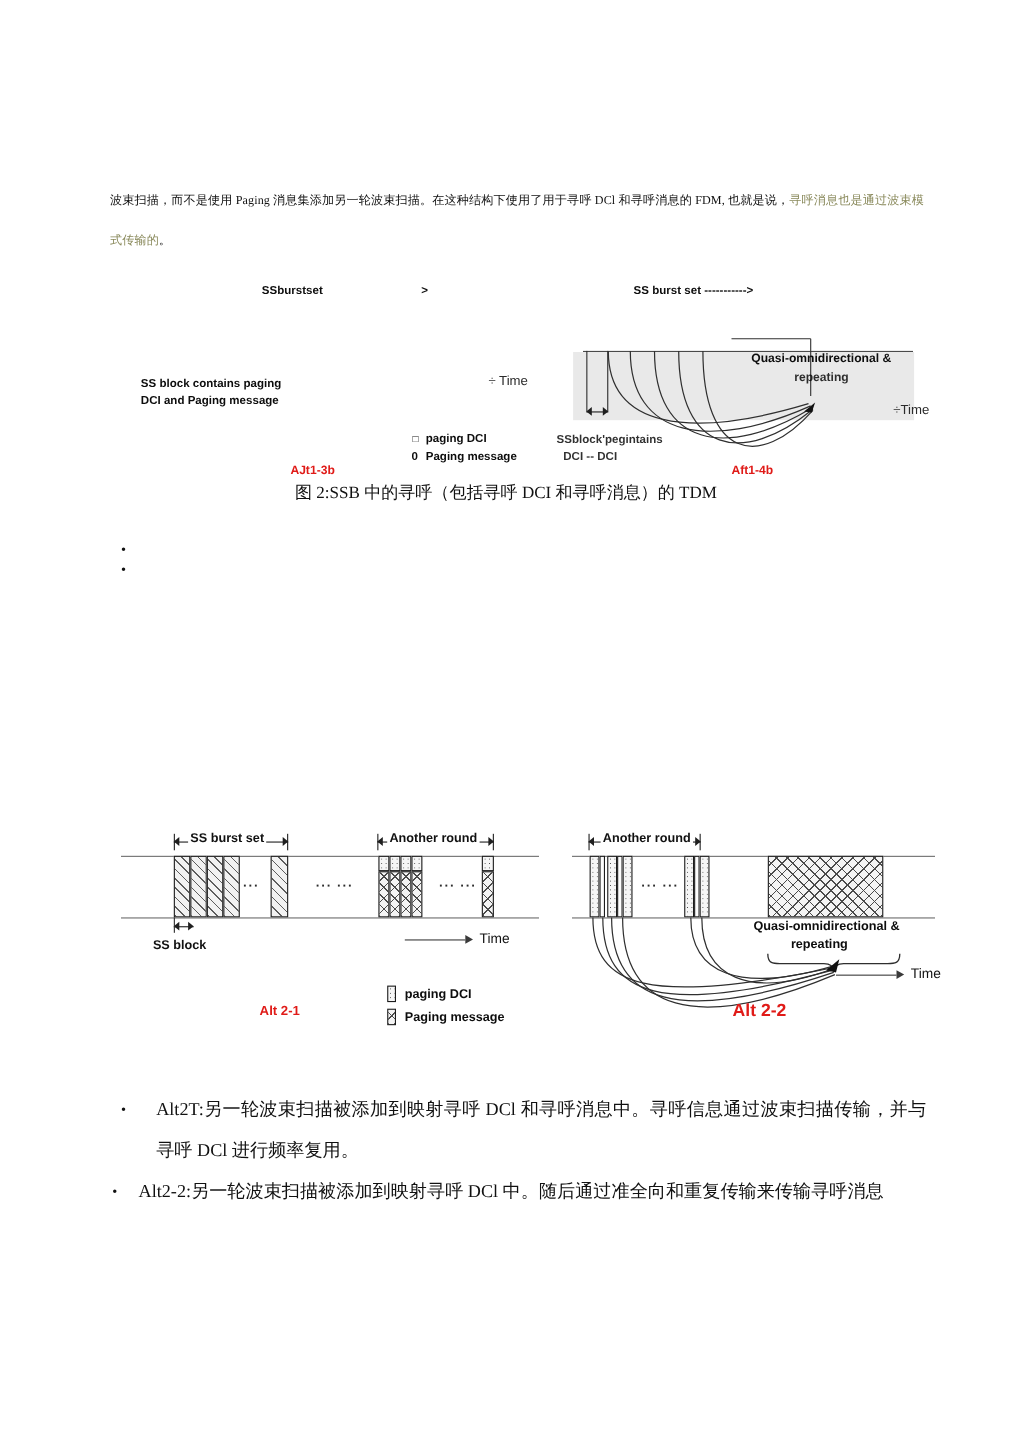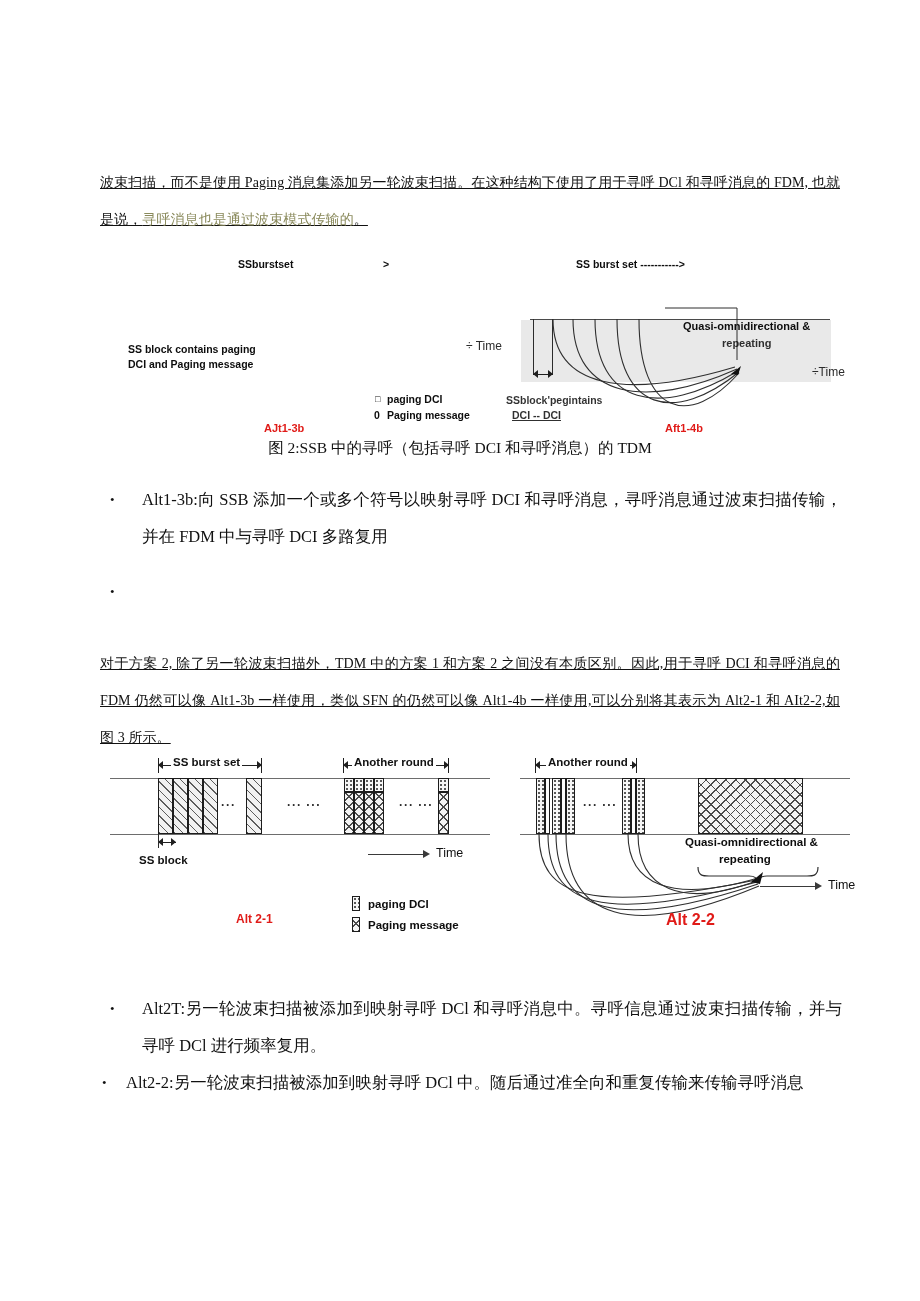--- a/index.html
+++ b/index.html
@@ -19,26 +19,25 @@
     position: absolute;
     inset: 0;
     background: #ffffff;
   }
 
   
   .para {
     position: absolute;
     left: 100px;
     width: 740px;
-    font-size: 14px;
+    font-size: 11px;
     line-height: 37px;
     text-align: justify;
     color: #111;
     letter-spacing: 0.1px;
-    text-decoration: underline;
   }
   .hl {
     color: #8a8a5c;
   }
   .bullet-list {
     position: absolute;
     left: 100px;
     width: 742px;
   }
   .bullet {
@@ -234,21 +233,21 @@
   </div>
 
   <div class="figure" style="left:0;top:248px;width:920px;height:190px;">
 
     <div class="fig-lbl" style="left:238px;top:10px;">SSburstset</div>
     <div class="fig-lbl" style="left:383px;top:10px;">&gt;</div>
 
     <div class="fig-lbl" style="left:128px;top:95px;">SS block contains paging</div>
     <div class="fig-lbl" style="left:128px;top:110px;">DCI and Paging message</div>
 
-    <div class="fig-lbl time" style="left:466px;top:92px;">÷ Time</div>
+    <div class="fig-lbl time" style="left:444px;top:92px;">÷ Time</div>
 
     <div class="fig-lbl" style="left:375px;top:145px;font-size:9px;">□</div>
     <div class="fig-lbl" style="left:387px;top:145px;">paging DCI</div>
     <div class="fig-lbl" style="left:374px;top:161px;">0</div>
     <div class="fig-lbl" style="left:387px;top:161px;">Paging message</div>
 
     <div class="fig-lbl red" style="left:240px;top:174px;margin-left:24px;">AJt1-3b</div>
 
     <div class="fig-lbl" style="left:576px;top:10px;">SS burst set -----------&gt;</div>
 
@@ -277,40 +276,38 @@
       <path d="M 236 118 L 226 126 L 233 127 Z" fill="#111"></path>
 
       <path d="M 232 60 L 232 112" stroke="#2f2f2f" stroke-width="1" fill="none"></path>
       <path d="M 160 60 L 232 60" stroke="#2f2f2f" stroke-width="1" fill="none"></path>
     </svg>
 
     <div class="fig-lbl" style="left:683px;top:72px;font-size:11px;">Quasi-omnidirectional &amp;</div>
     <div class="fig-lbl overlap" style="left:722px;top:89px;font-size:11px;">repeating</div>
 
     <div class="fig-lbl overlap" style="left:506px;top:146px;">SSblock'pegintains</div>
-    <div class="fig-lbl overlap" style="left:512px;top:161px;text-decoration:underline;">DCI  -- DCI</div>
+    <div class="fig-lbl overlap" style="left:512px;top:161px;">DCI  -- DCI</div>
 
     <div class="fig-lbl red" style="left:665px;top:174px;">Aft1-4b</div>
 
     <div class="fig-lbl time" style="left:812px;top:118px;">÷Time</div>
   </div>
 
   <div class="fig-caption" style="top:438px;">图 2:SSB 中的寻呼（包括寻呼 DCI 和寻呼消息）的 TDM</div>
 
   <div class="bullet-list" style="top:481px;">
     <div class="bullet">
       <span class="dot">•</span>
-      <span>Alt1-3b:向 SSB 添加一个或多个符号以映射寻呼 DCI 和寻呼消息，寻呼消息通过波束扫描传输，并在 FDM 中与寻呼 DCI 多路复用</span>
     </div>
     <div class="bullet" style="margin-top:18px;">
       <span class="dot">•</span>
     </div>
   </div>
 
-  <div class="para" style="top:645px;">对于方案 2, 除了另一轮波束扫描外，TDM 中的方案 1 和方案 2 之间没有本质区别。因此,用于寻呼 DCI 和寻呼消息的 FDM 仍然可以像 Alt1-3b 一样使用，类似 SFN 的仍然可以像 Alt1-4b 一样使用,可以分别将其表示为 Alt2-1 和 AIt2-2,如图 3 所示。</div>
 
   <div class="figure" style="left:0;top:748px;width:920px;height:205px;">
 
     <div class="hline" style="left:110px;top:30px;width:380px;"></div>
     <div class="hline" style="left:110px;top:86px;width:380px;"></div>
 
     <div class="arrowspan" style="left:158px;top:13px;width:104px;">
       <div class="bar"></div>
         <div class="cap l"></div>
         <div class="cap r"></div>

